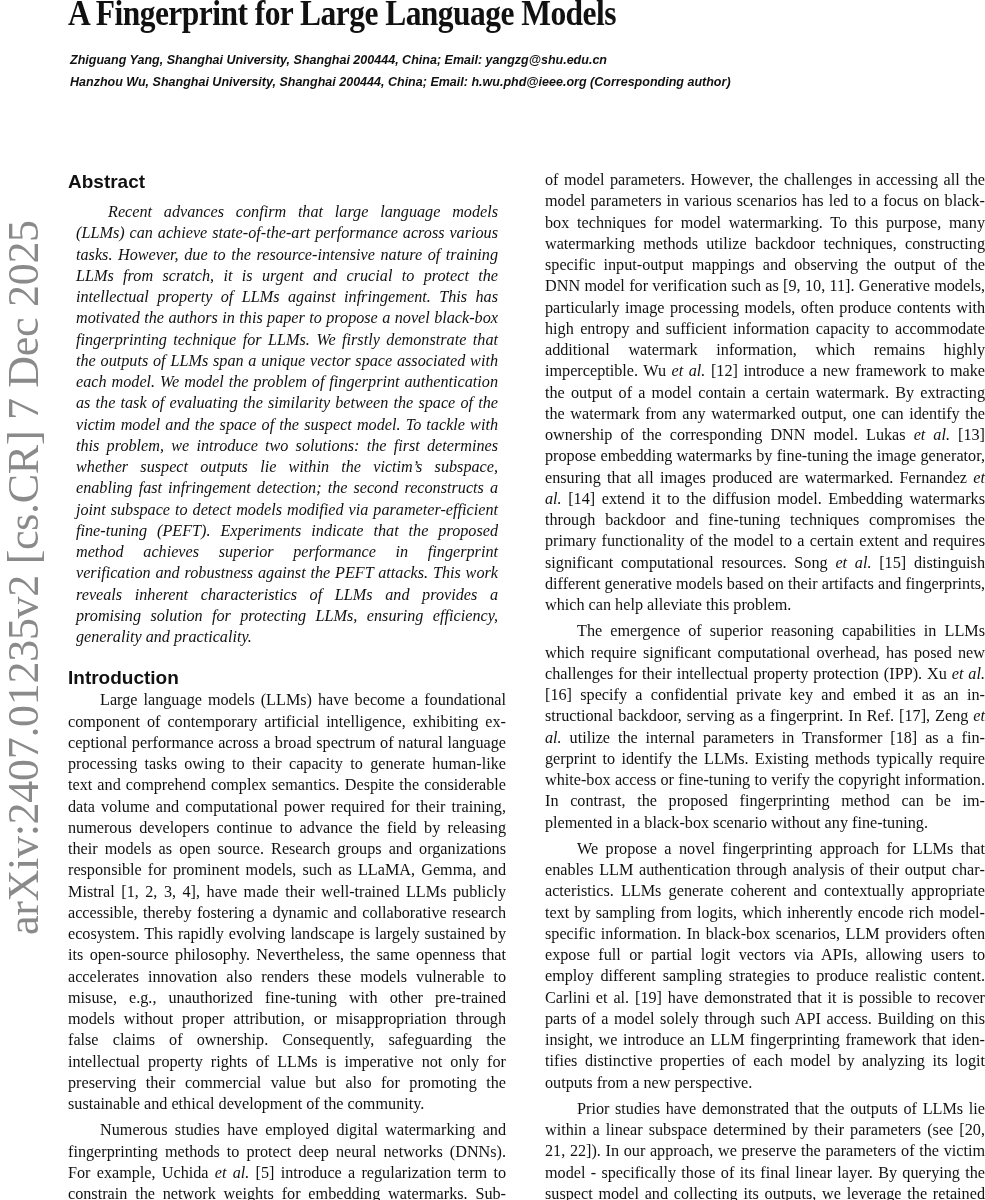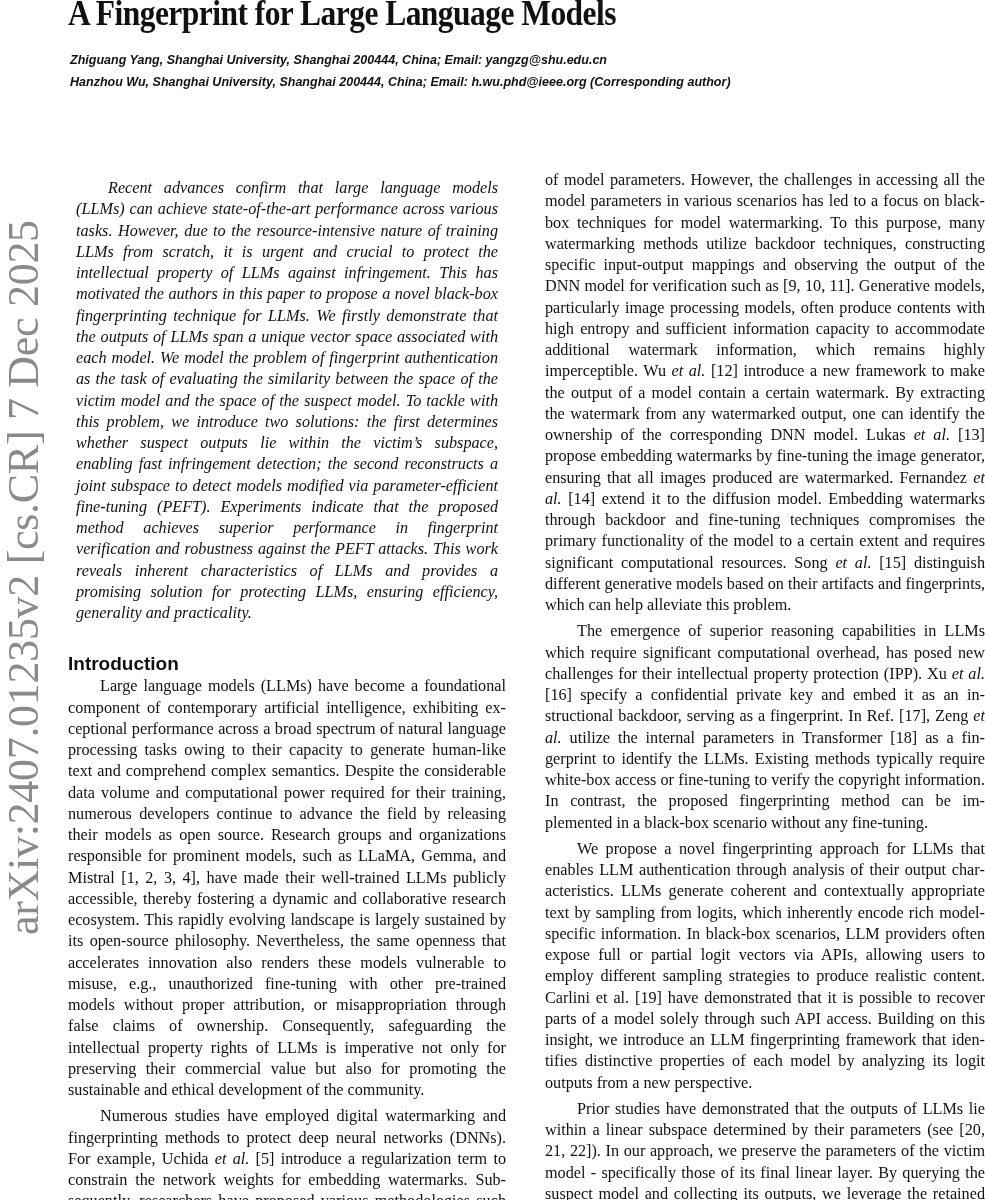--- a/index.html
+++ b/index.html
@@ -34,37 +34,38 @@
     }
     .col-left { left: 68px; width: 438px; }
     .col-right { left: 545px; width: 440px; }
     .section-heading {
       font-family: "Liberation Sans", sans-serif; font-weight: bold; font-size: 19px;
       line-height: 24px; margin: 0; padding-top: 0;
     }
     .abstract-body { font-style: italic; margin: 8px; }
     p { margin: 0; text-indent: 32px; }
     p.noindent { text-indent: 0; }
-    .intro-heading { margin-top: 28px; }
+    .intro-heading { margin-top: 18px; }
     .para-gap { margin-top: 5px; }
     em.etal { font-style: italic; }
   </style>
 </head>
 <body>
 
 <h1 class="title">A Fingerprint for Large Language Models</h1>
 
 <div class="authors">
   <div>Zhiguang Yang, Shanghai University, Shanghai 200444, China; Email: yangzg@shu.edu.cn</div>
   <div>Hanzhou Wu, Shanghai University, Shanghai 200444, China; Email: h.wu.phd@ieee.org (Corresponding author)</div>
 </div>
 
 <div class="stamp">arXiv:2407.01235v2  [cs.CR]  7 Dec 2025</div>
 
 <div class="col col-left">
+  <h2 class="section-heading">Abstract</h2>
   <p class="abstract-body">Recent advances confirm that large language models (LLMs) can achieve state-of-the-art performance across various tasks. However, due to the resource-intensive nature of training LLMs from scratch, it is urgent and crucial to protect the intellectual property of LLMs against infringement. This has motivated the authors in this paper to propose a novel black-box fingerprint­ing technique for LLMs. We firstly demonstrate that the outputs of LLMs span a unique vector space associated with each model. We model the problem of fingerprint authentication as the task of evaluating the similarity between the space of the victim model and the space of the suspect model. To tackle with this problem, we introduce two solutions: the first determines whether suspect outputs lie within the victim’s subspace, enabling fast infringe­ment detection; the second reconstructs a joint subspace to de­tect models modified via parameter-efficient fine-tuning (PEFT). Experiments indicate that the proposed method achieves superior performance in fingerprint verification and robustness against the PEFT attacks. This work reveals inherent characteristics of LLMs and provides a promising solution for protecting LLMs, ensuring efficiency, generality and practicality.</p>
 
   <h2 class="section-heading intro-heading">Introduction</h2>
   <p>Large language models (LLMs) have become a foundational component of contemporary artificial intelligence, exhibiting ex­ceptional performance across a broad spectrum of natural lan­guage processing tasks owing to their capacity to generate human-like text and comprehend complex semantics. Despite the consid­erable data volume and computational power required for their training, numerous developers continue to advance the field by releasing their models as open source.  Research groups and or­ganizations responsible for prominent models, such as LLaMA, Gemma, and Mistral [1, 2, 3, 4], have made their well-trained LLMs publicly accessible, thereby fostering a dynamic and col­laborative research ecosystem. This rapidly evolving landscape is largely sustained by its open-source philosophy. Nevertheless, the same openness that accelerates innovation also renders these mod­els vulnerable to misuse, e.g., unauthorized fine-tuning with other pre-trained models without proper attribution, or misappropria­tion through false claims of ownership. Consequently, safeguard­ing the intellectual property rights of LLMs is imperative not only for preserving their commercial value but also for promoting the sustainable and ethical development of the community.</p>
   <p class="para-gap"><span>Numerous studies have employed digital watermarking and fingerprinting methods to protect deep neural networks (DNNs). For example, Uchida </span><em class="etal">et al.</em><span>  [5] introduce a regularization term to constrain the network weights for embedding watermarks.  Sub­sequently, researchers have proposed various methodologies such as [6, 7, 8] to embed watermarks into the model parameters in white-box scenarios, where the extractor can access the entirety</span></p>
 </div>
 
 <div class="col col-right">
   <p class="noindent"><span>of model parameters. However, the challenges in accessing all the model parameters in various scenarios has led to a focus on black-box techniques for model watermarking.  To this purpose, many watermarking methods utilize backdoor techniques, constructing specific input-output mappings and observing the output of the DNN model for verification such as [9, 10, 11]. Generative mod­els, particularly image processing models, often produce contents with high entropy and sufficient information capacity to accom­modate additional watermark information, which remains highly imperceptible. Wu </span><em class="etal">et al.</em><span> [12] introduce a new framework to make the output of a model contain a certain watermark. By extracting the watermark from any watermarked output, one can identify the ownership of the corresponding DNN model.  Lukas </span><em class="etal">et al.</em><span>  [13] propose embedding watermarks by fine-tuning the image genera­tor, ensuring that all images produced are watermarked.  Fernan­dez </span><em class="etal">et al.</em><span> [14] extend it to the diffusion model. Embedding water­marks through backdoor and fine-tuning techniques compromises the primary functionality of the model to a certain extent and re­quires significant computational resources. Song </span><em class="etal">et al.</em><span>  [15] dis­tinguish different generative models based on their artifacts and fingerprints, which can help alleviate this problem.</span></p>
 

